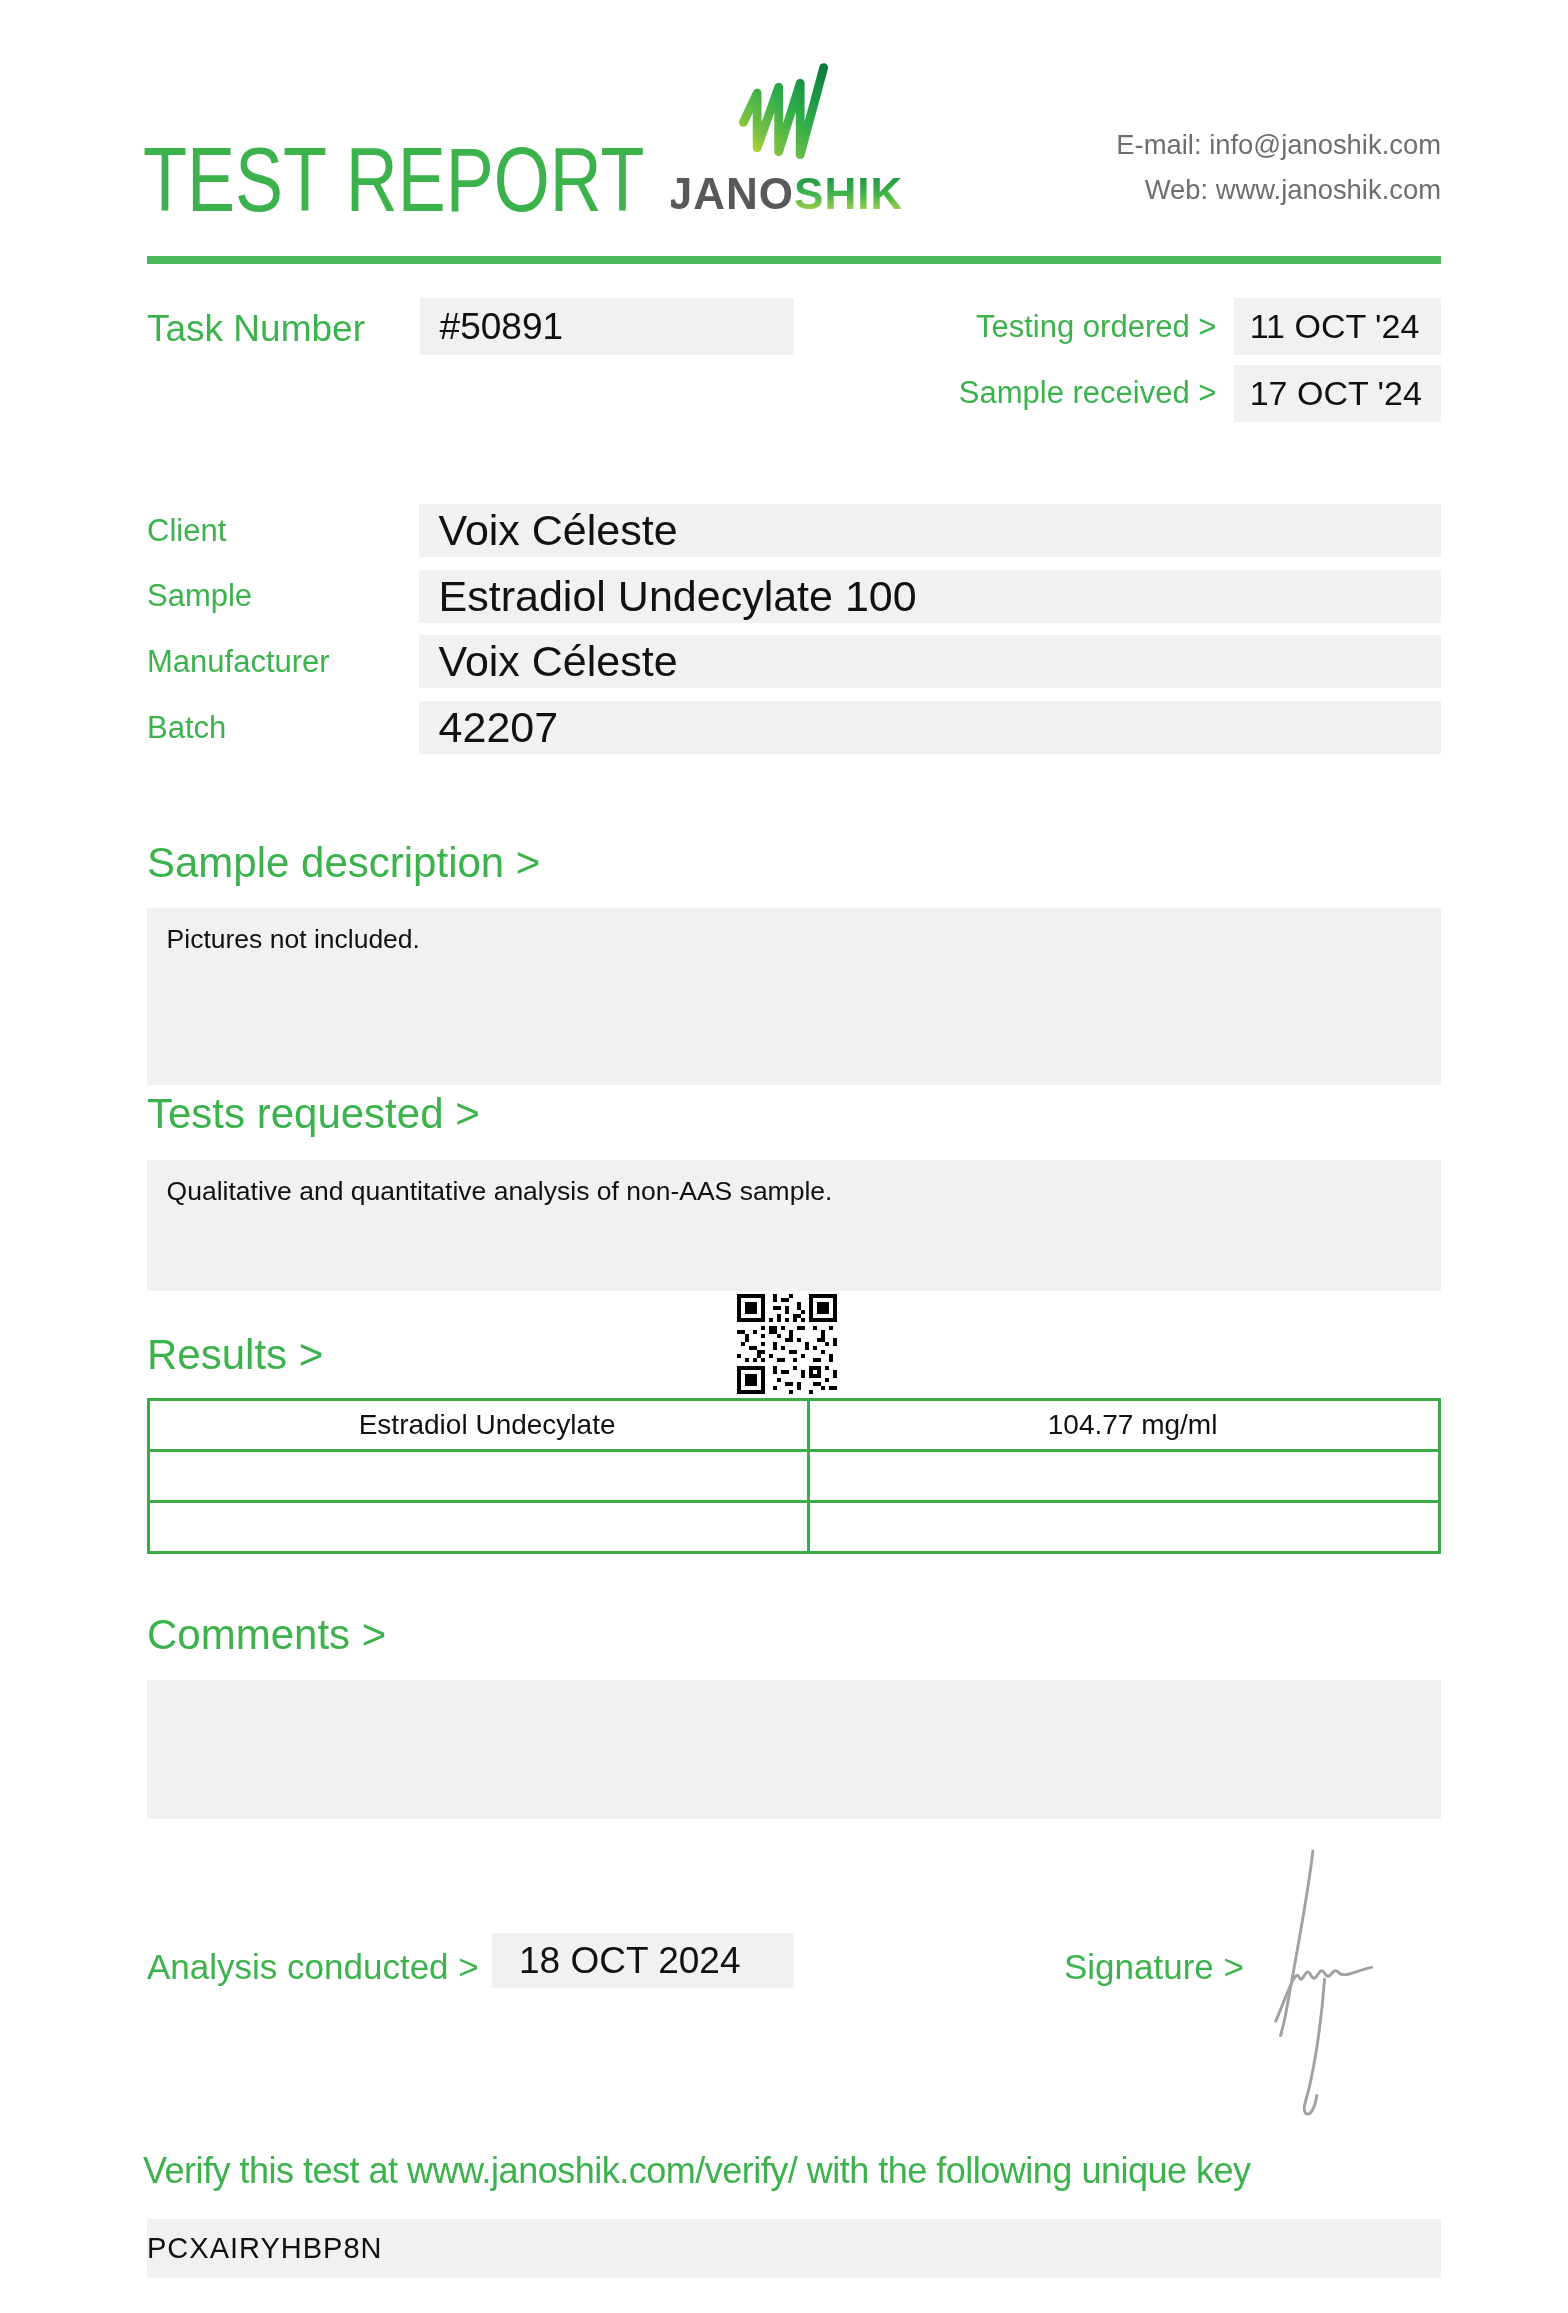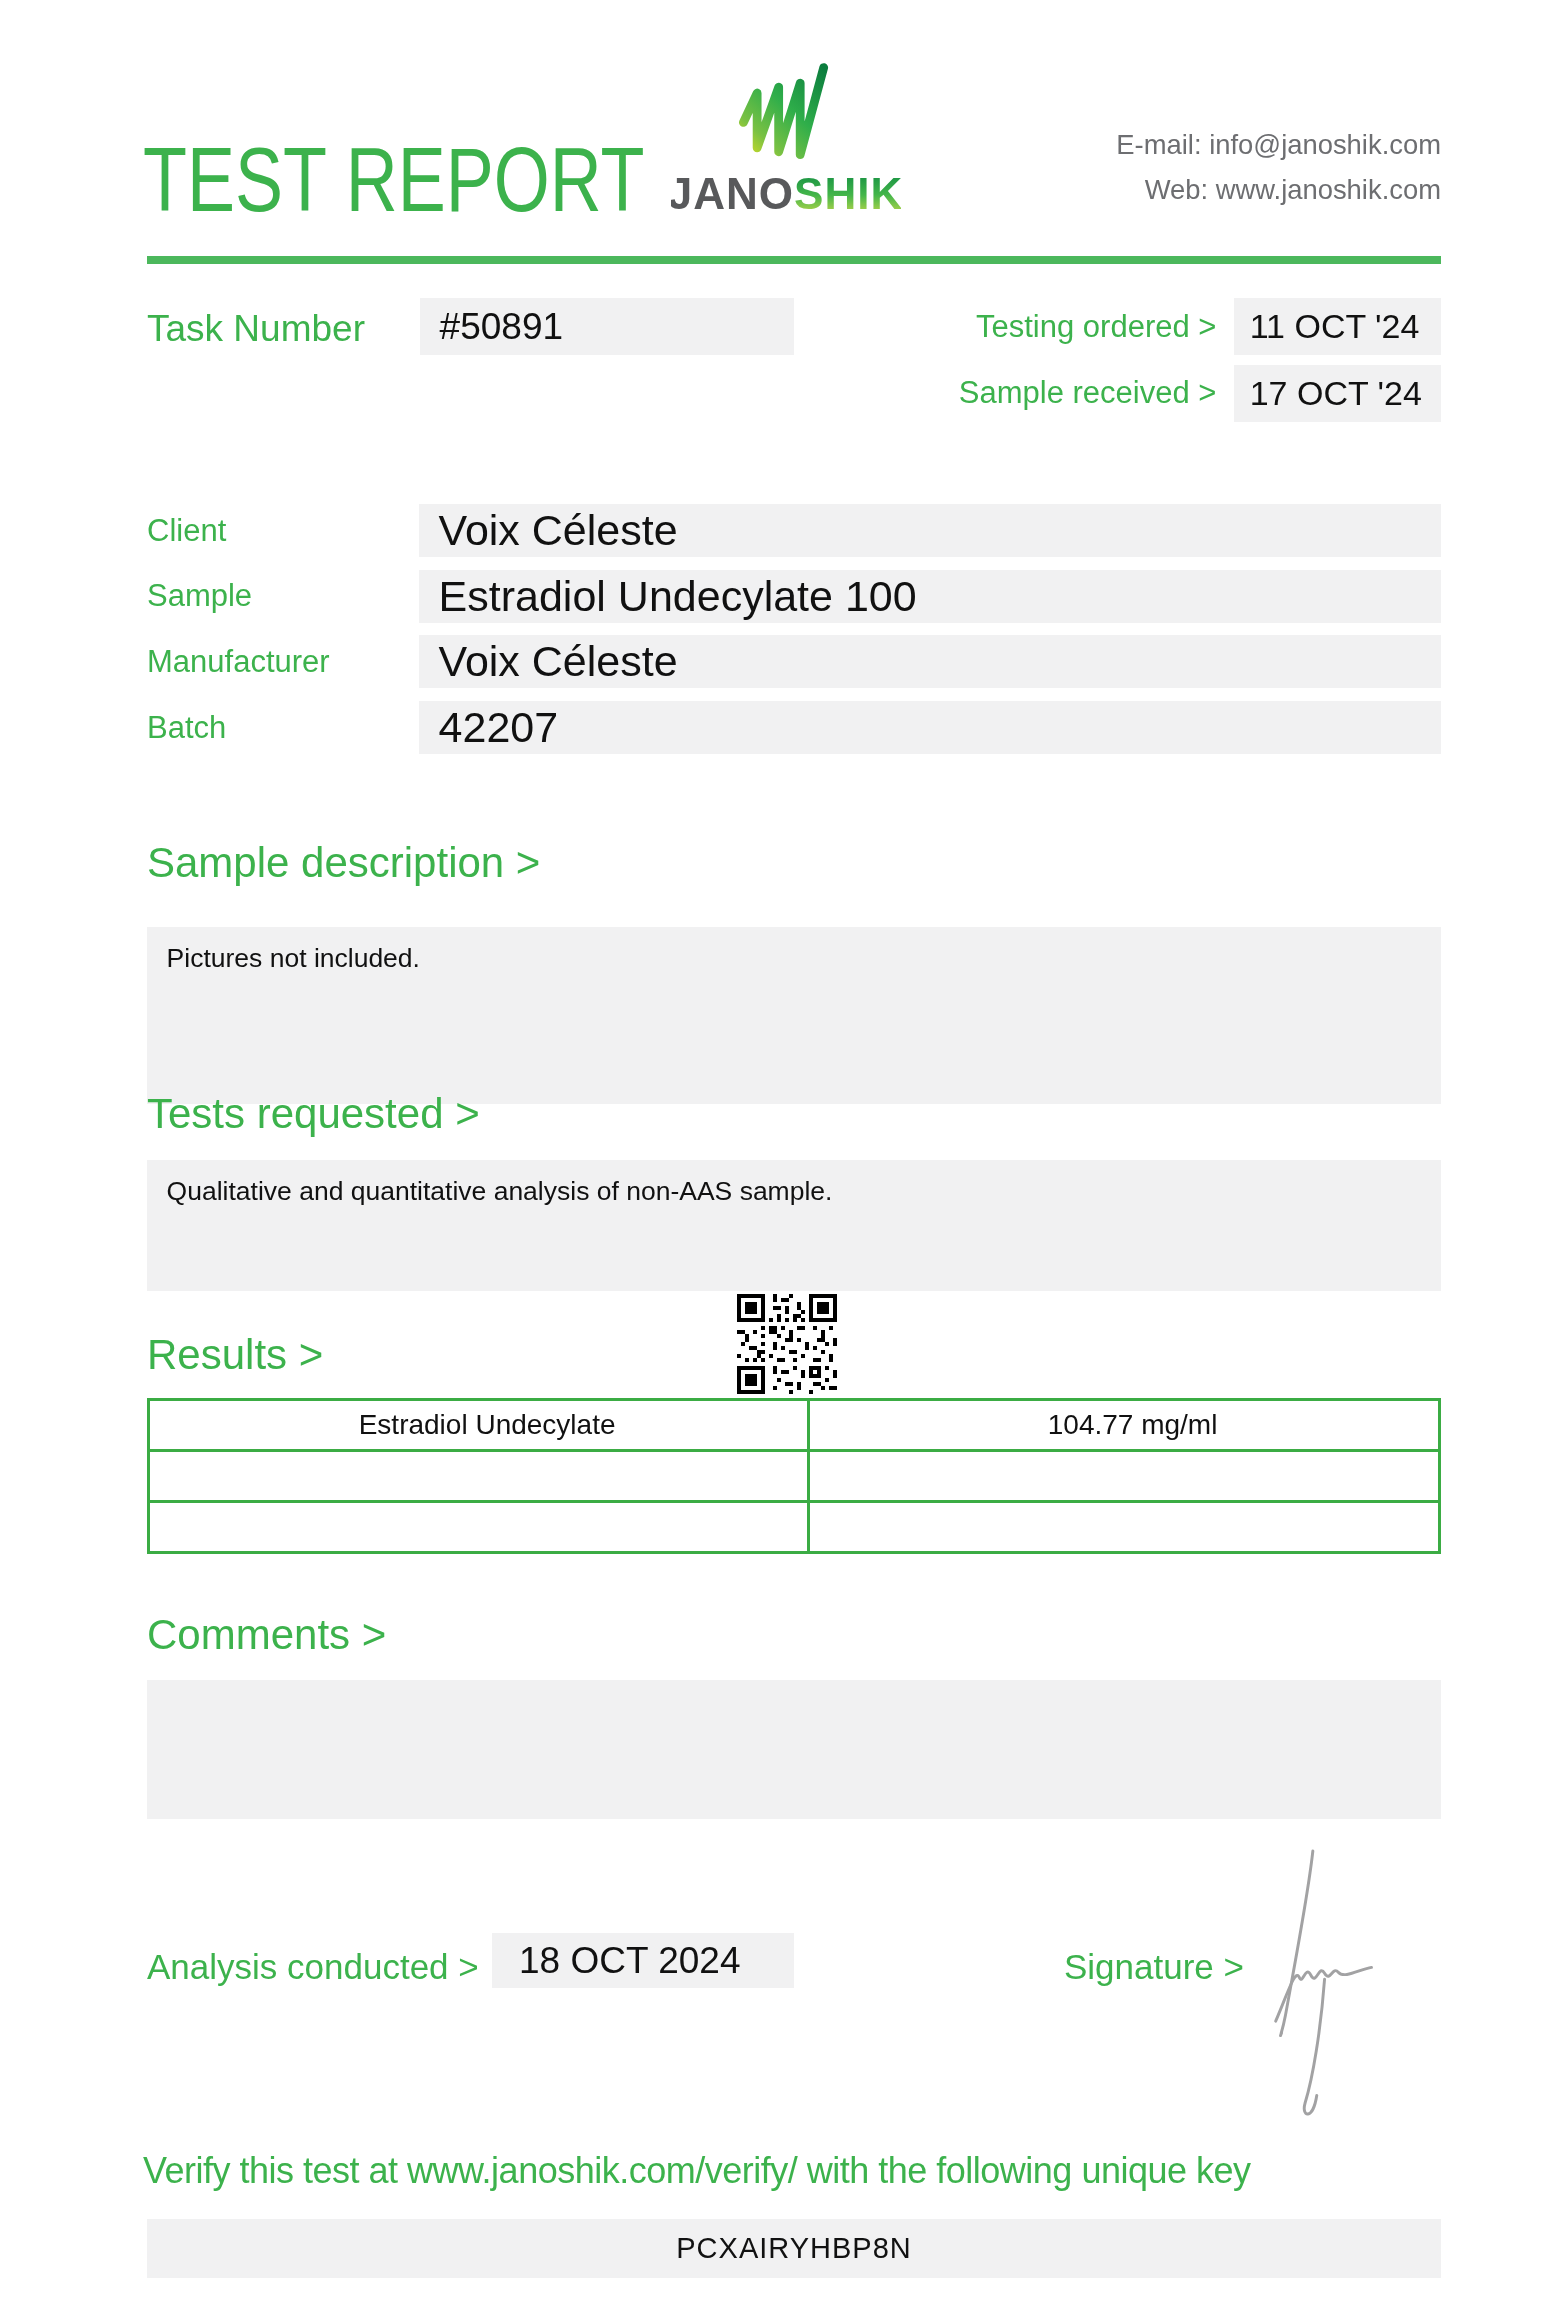--- a/index.html
+++ b/index.html
@@ -46,21 +46,21 @@
   
   .sec-h{position:absolute;left:147px;font-size:42px;color:#3cb24c;white-space:nowrap;}
   .sec-h.sample{top:839px;}
   .sec-h.tests{top:1090px;}
   .sec-h.results{top:1331px;}
   .sec-h.comments{top:1611px;}
   .sec-box{
     position:absolute;left:147px;width:1294px;background:#f1f1f2;
     font-size:26.5px;color:#111;padding:15.7px 19.6px;box-sizing:border-box;
   }
-  .box-sample{top:908px;height:177px;margin-top:19px;}
+  .box-sample{top:908px;height:177px;}
   .box-tests{top:1160px;height:131px;}
   .box-comments{top:1680px;height:139px;}
   .qr{position:absolute;left:737px;top:1294px;width:100px;height:100px;}
   
   .results-table{
     position:absolute;left:147px;top:1398px;width:1294px;border-collapse:collapse;
   }
   .results-table td{
     border:3.9px solid #3bac44;height:48px;font-size:28px;
     padding:0 0 0 17.6px;background:#fff;text-align:center;
@@ -73,21 +73,21 @@
     display:flex;align-items:center;padding-left:27px;box-sizing:border-box;font-size:37px;
   }
   .sig-label{position:absolute;left:1064px;top:1947px;font-size:35px;white-space:nowrap;}
   .signature{position:absolute;left:1262px;top:1839px;width:132px;height:289px;}
   .verify-line{
     position:absolute;left:143px;top:2150px;width:1308px;
     font-size:36px;color:#3cb24c;white-space:nowrap;letter-spacing:-0.5px;
   }
   .key-box{
     position:absolute;left:147px;top:2219px;width:1294px;height:59px;background:#f1f1f2;
-    display:flex;align-items:center;justify-content:center;
+    display:flex;align-items:center;
     font-size:29px;letter-spacing:1px;color:#111;
   }
 </style>
 </head>
 <body>
 
 <div class="page">
 
   <h1 class="report-title">TEST REPORT</h1>
 

